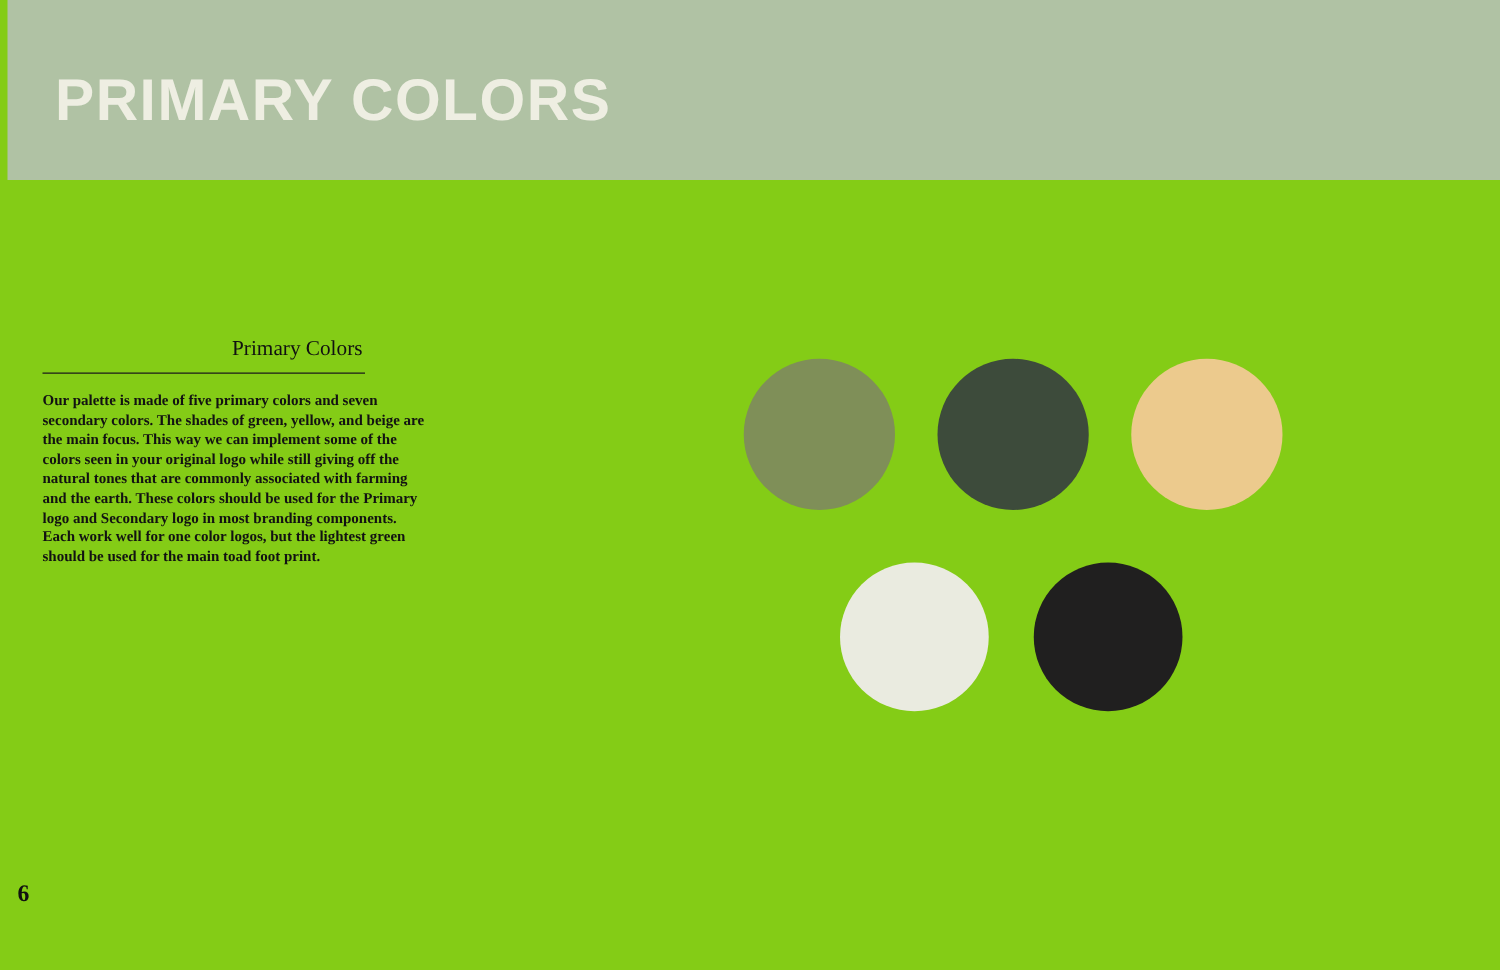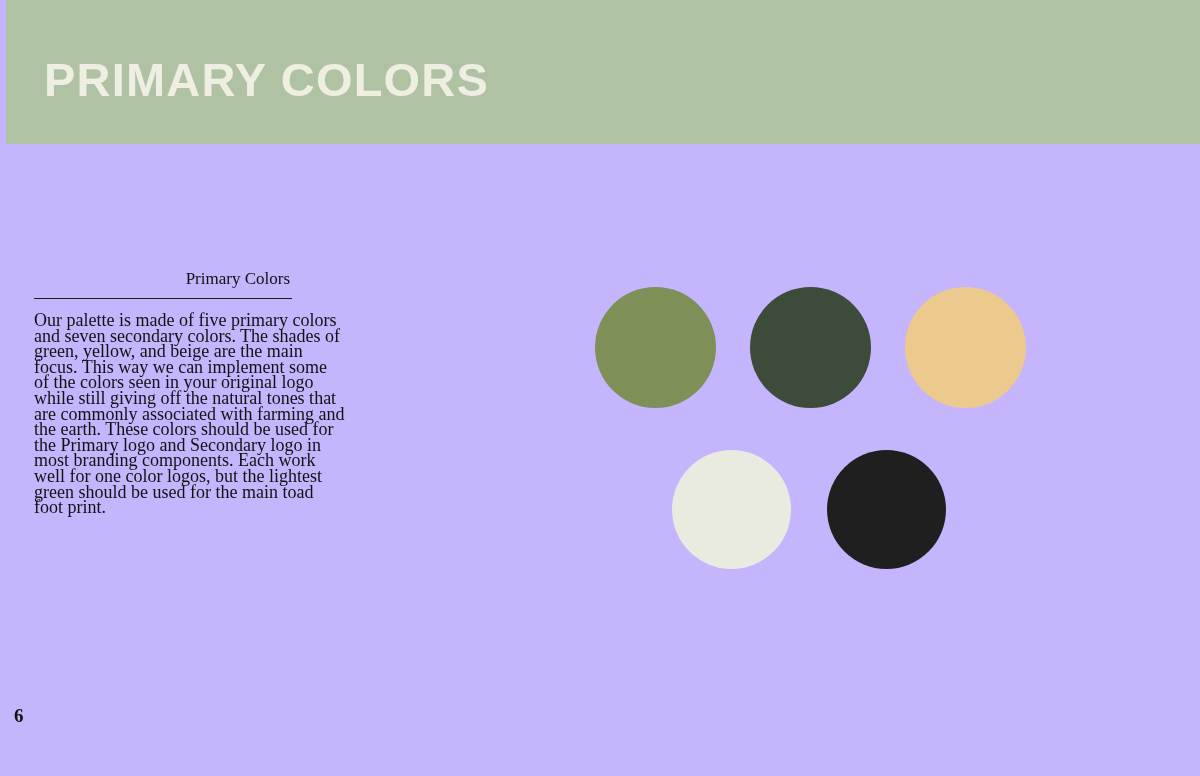--- a/index.html
+++ b/index.html
@@ -7,21 +7,21 @@
     padding: 0;
     background: #ffffff;
   }
   body {
     font-family: "Liberation Serif", serif;
   }
   .page {
     position: relative;
     width: 1200px;
     height: 776px;
-    background: #c4b5fd;
+    background: #84cc16;
     overflow: hidden;
   }
 
   
   .header-band {
     position: absolute;
     left: 6px;
     top: 0;
     width: 1194px;
     height: 144px;
@@ -61,24 +61,25 @@
     margin-top: 8px;
     width: 258px;
     height: 1px;
     background: #1b1b1b;
   }
   .body-copy {
     margin: 0;
     margin-top: 14px;
     width: 312px;
     font-family: "Liberation Serif", serif;
-    font-size: 18px;
+    font-size: 12px;
     line-height: 15.6px;
     color: #121212;
     text-align: left;
+    font-weight: bold;
   }
 
   
   .swatches {
     position: absolute;
     left: 580px;
     top: 270px;
     width: 470px;
     height: 320px;
   }

